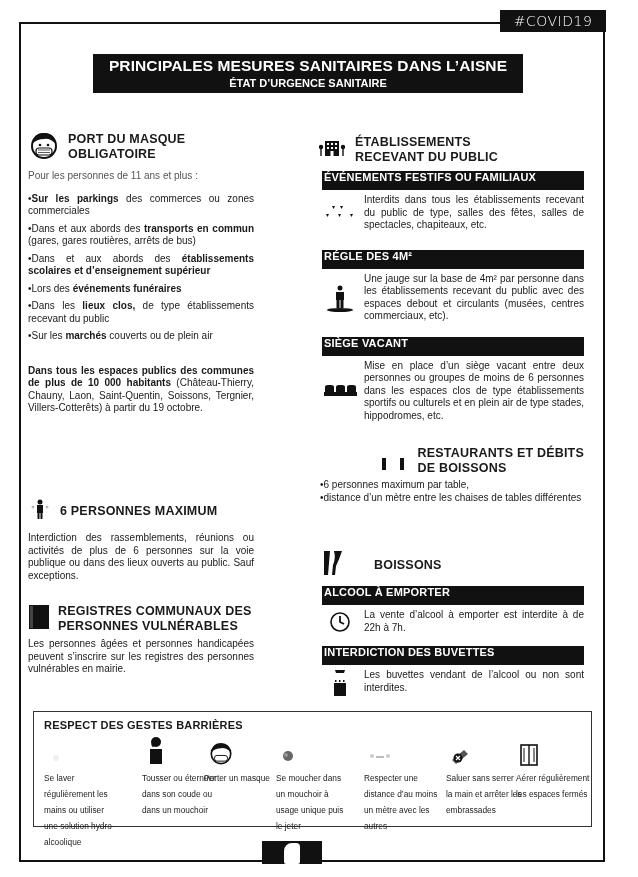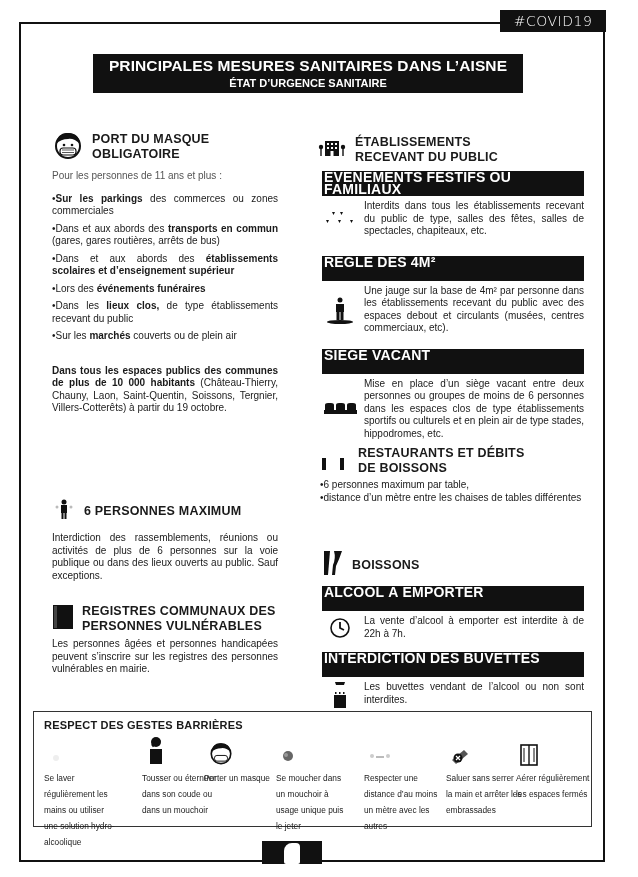--- a/index.html
+++ b/index.html
@@ -7,32 +7,32 @@
   body { position: relative; font-family: "DejaVu Sans", "Liberation Sans", sans-serif; color: #1a1a1a; }
 
   .frame { position: absolute; left: 19px; top: 22px; width: 586px; height: 840px; border: 2px solid #111; }
   .tag { position: absolute; left: 500px; top: 10px; width: 106px; height: 22px; background: #111; color: #fff; font-size: 14px; font-weight: 300; letter-spacing: 0.5px; text-align: center; line-height: 22px; font-family: "DejaVu Sans", sans-serif; }
 
   .title-box { position: absolute; left: 93px; top: 54px; width: 430px; height: 39px; background: #111; color: #fff; text-align: center; font-family: "Liberation Sans", sans-serif; font-weight: bold; }
   .title-box .t1 { font-size: 15.5px; line-height: 20px; padding-top: 2px; letter-spacing: 0.1px; }
   .title-box .t2 { font-size: 11px; line-height: 15px; }
 
   .col { position: absolute; font-family: "Liberation Sans", sans-serif; }
-  .left { left: 52px; width: 226px; }
+  .left { left: 28px; width: 226px; }
   .right { left: 322px; width: 262px; }
 
   .sec-head { display: flex; align-items: center; gap: 8px; }
   .sec-title { font-weight: bold; font-size: 12.5px; line-height: 15px; letter-spacing: 0.2px; }
 
   .p { font-size: 10px; line-height: 12.5px; text-align: justify; }
   .light { color: #555; font-weight: 300; }
   .b { font-weight: bold; }
   .item { margin-top: 5px; }
 
-  .bar { background: #111; color: #fff; font-size: 14px; font-weight: bold; line-height: 12px; height: 25px; padding-left: 2px; letter-spacing: 0.2px; }
+  .bar { background: #111; color: #fff; font-size: 11px; font-weight: bold; line-height: 12px; height: 19px; padding-left: 2px; letter-spacing: 0.2px; }
   .row { display: flex; gap: 6px; margin-top: 4px; }
   .row .ic { width: 36px; flex: none; display: flex; align-items: center; justify-content: center; }
   .row .p { flex: 1; }
 
   .gestes { position: absolute; left: 33px; top: 711px; width: 559px; height: 116px; border: 1px solid #333; }
   .gestes .gtitle { position: absolute; left: 10px; top: 7px; font-size: 11px; font-weight: bold; font-family: "Liberation Sans", sans-serif; letter-spacing: 0.2px; }
   .g-item { position: absolute; top: 24px; width: 76px; font-family: "Liberation Sans", sans-serif; }
   .g-item .gi { height: 30px; display: flex; align-items: flex-end; justify-content: flex-start; padding-left: 4px; }
   .g-item .gt { font-size: 8.3px; line-height: 16px; color: #222; margin-top: 4px; }
 
@@ -171,21 +171,21 @@
             <path d="M13 3 Q13 1 16 1 L19 1 Q22 1 22 3 L22 8 L23 8 L23 12 L12 12 L12 8 L13 8Z" fill="#111"></path>
             <path d="M24 3 Q24 1 27 1 L30 1 Q33 1 33 3 L33 8 L34 8 L34 12 L23 12 L23 8 L24 8Z" fill="#111"></path>
           </svg>
       </div>
       <div class="p">Mise en place d’un siège vacant entre deux personnes ou groupes de moins de 6 personnes dans les espaces clos de type établissements sportifs ou culturels et en plein air de type stades, hippodromes, etc.</div>
     </div>
   </div>
 </div>
 
 <div class="col right" style="top:446px;">
-  <div class="sec-head" style="margin-left:-2px;">
+  <div class="sec-head" style="margin-left:-2px;justify-content:flex-end;">
     <span style="margin-top:10px;">
       <svg width="30" height="14" viewBox="0 0 30 14">
           <rect x="2" y="1" width="4" height="12" fill="#111"></rect>
           <rect x="20" y="1" width="4" height="12" fill="#111"></rect>
         </svg>
     </span>
     <div>
       <div class="sec-title">RESTAURANTS ET DÉBITS</div>
       <div class="sec-title">DE BOISSONS</div>
     </div>
@@ -195,21 +195,21 @@
 </div>
 
 <div class="col right" style="top:550px;">
   <div class="sec-head">
     <span>
       <svg width="22" height="26" viewBox="0 0 22 26">
           <path d="M2 1 L8 1 L6 25 L2 25Z" fill="#111"></path>
           <path d="M12 1 L20 1 Q17 10 14 16 L13 25 L10 25 L11 15 Q14 8 12 1Z" fill="#111"></path>
         </svg>
     </span>
-    <span class="sec-title" style="margin-left:0;">BOISSONS</span>
+    <span class="sec-title" style="margin-left:22px;">BOISSONS</span>
   </div>
 
   <div style="margin-top:6px;">
     <div class="bar">ALCOOL À EMPORTER</div>
     <div class="row">
       <div class="ic">
         <svg width="22" height="22" viewBox="0 0 22 22">
             <circle cx="11" cy="11" r="9" fill="none" stroke="#111" stroke-width="1.6"></circle>
             <path d="M11 5 L11 11 L15 13" stroke="#111" stroke-width="1.8" fill="none"></path>
           </svg>

